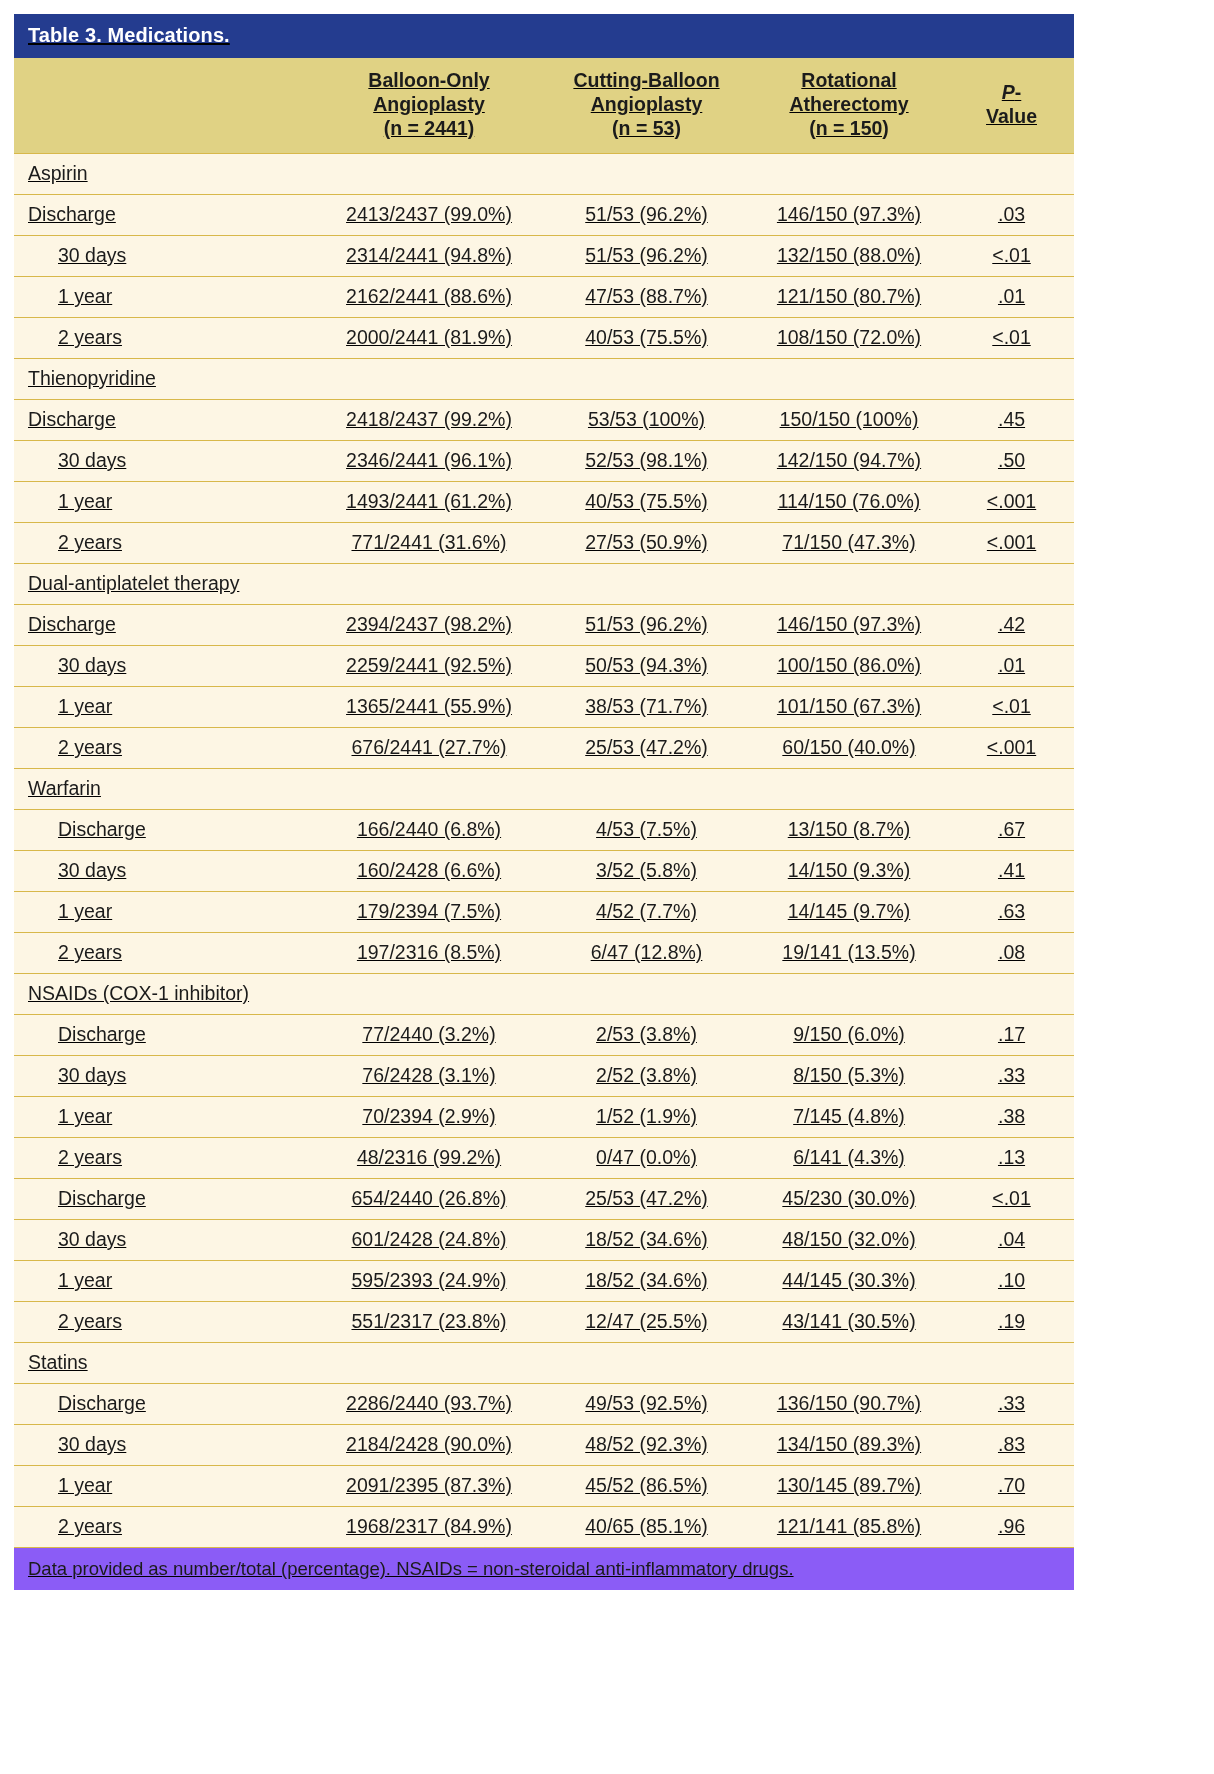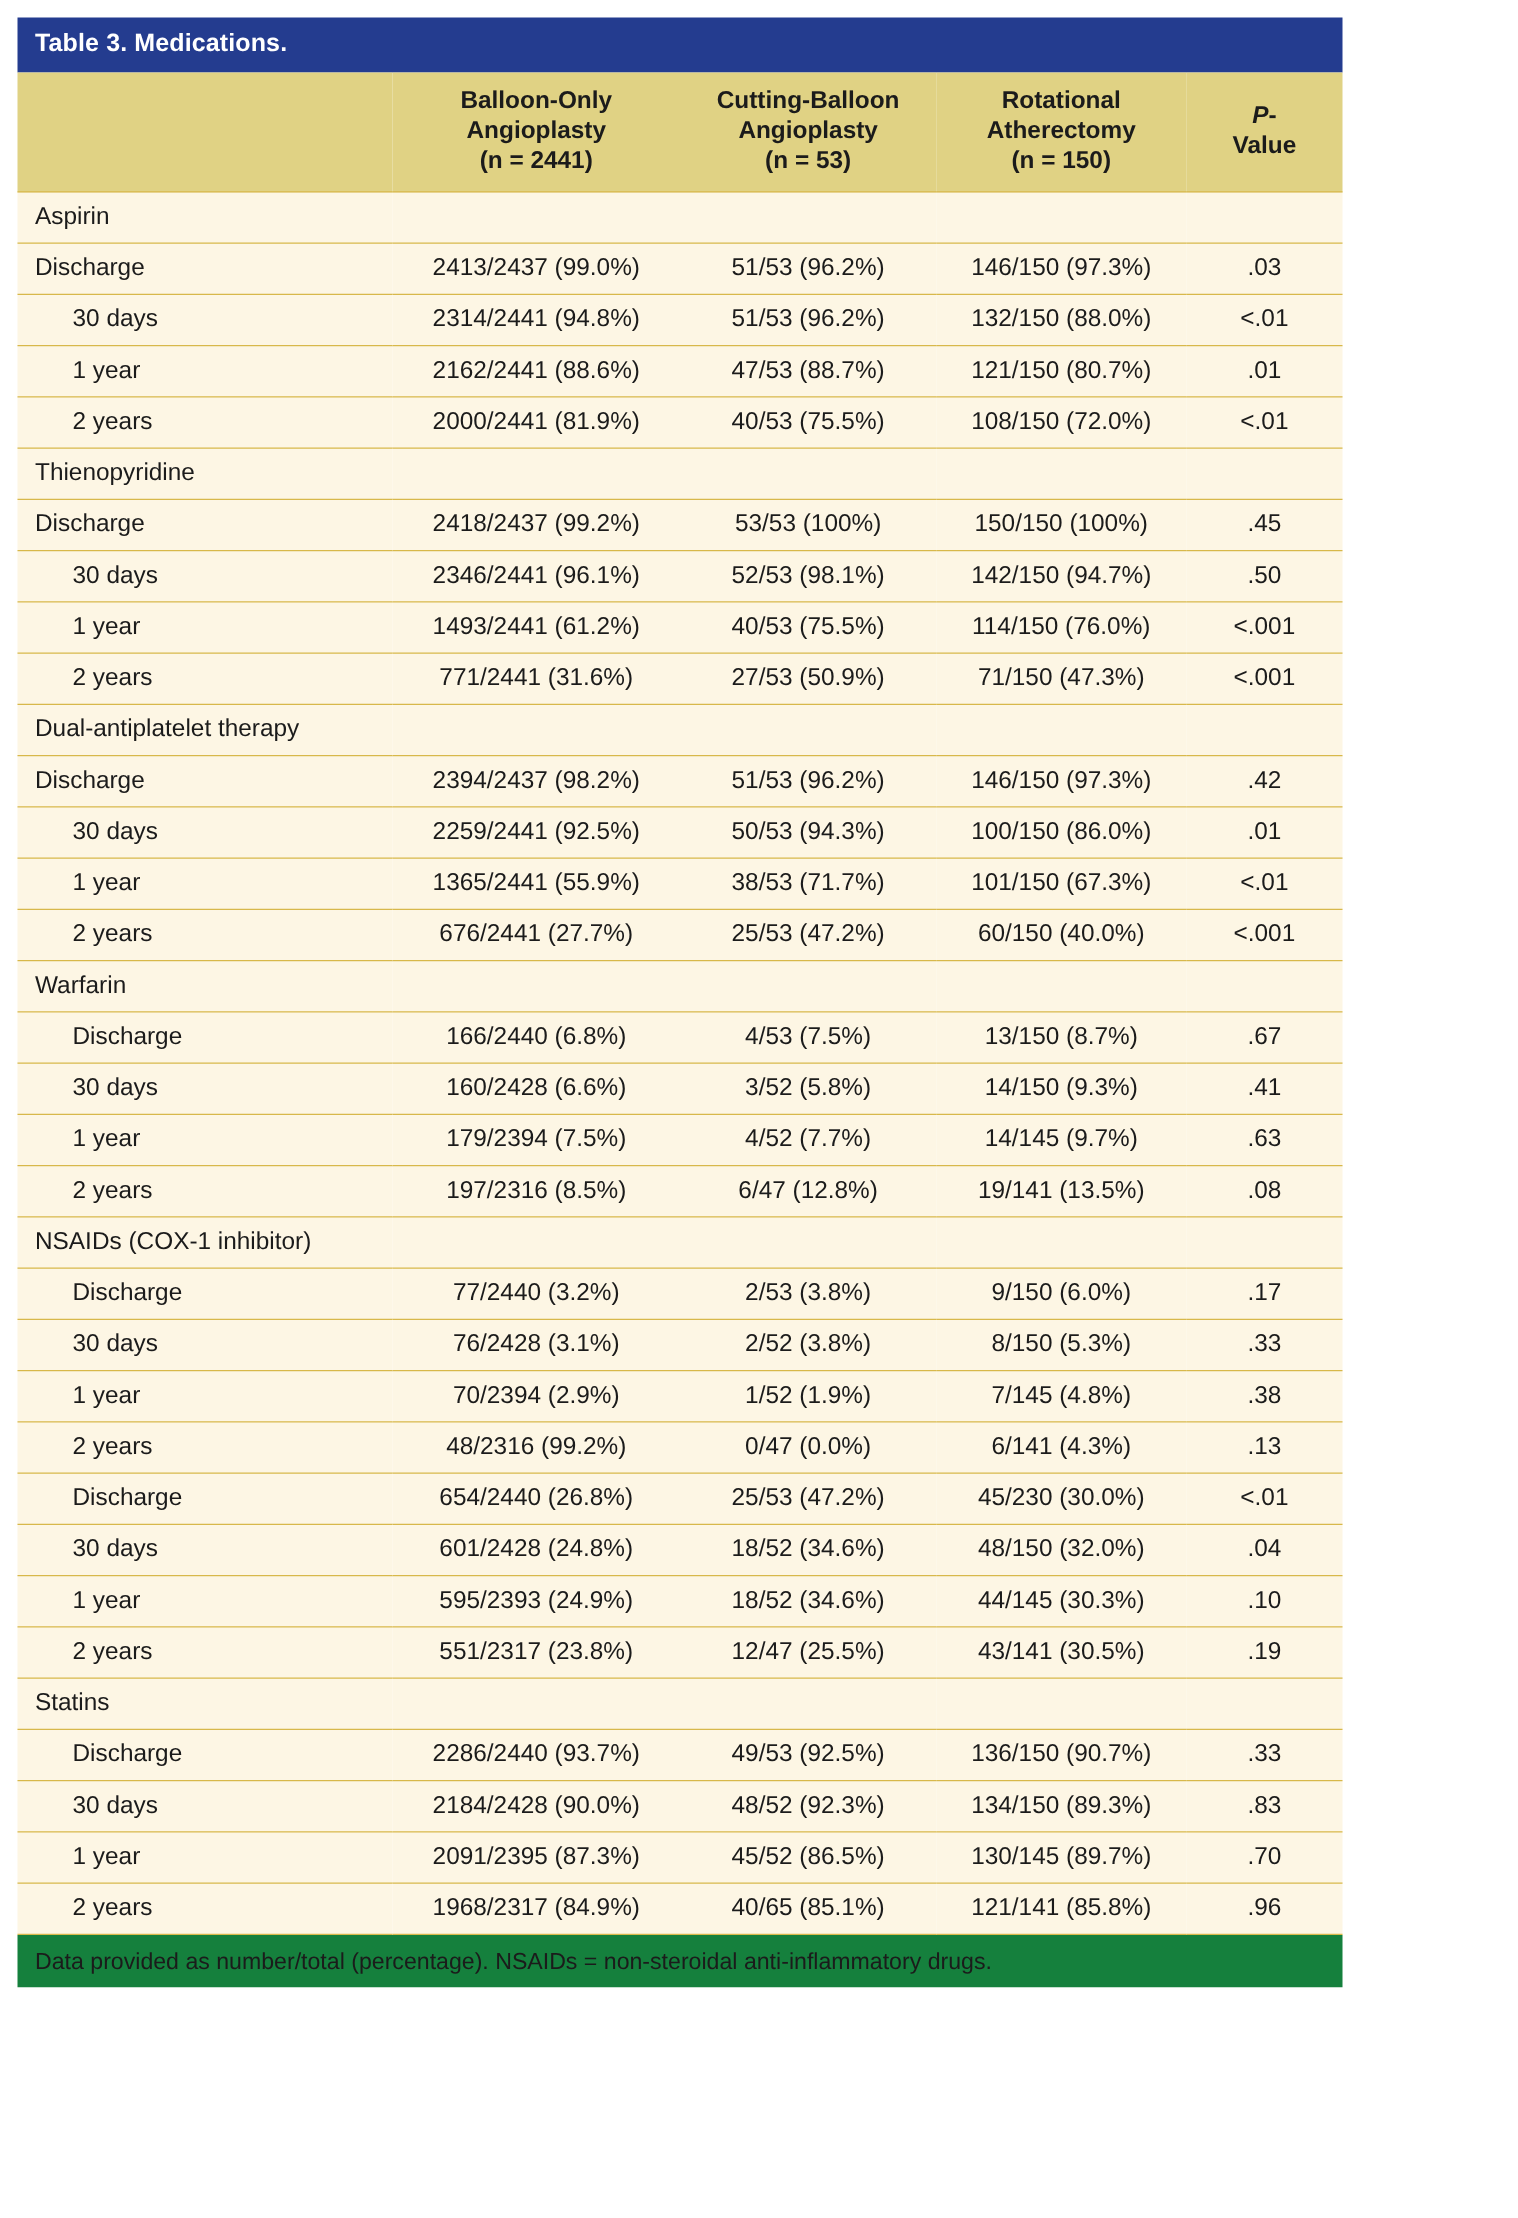--- a/index.html
+++ b/index.html
@@ -8,20 +8,21 @@
     background: #ffffff;
   }
   body {
     font-family: "Liberation Sans", sans-serif;
     width: 1214px;
   }
   .table-wrap {
     width: 880px;
     margin: 14px 0 0 14px;
     box-sizing: border-box;
+    text-decoration: underline;
   }
   table.med-table {
     border-collapse: collapse;
     width: 1060px;
     table-layout: fixed;
     font-size: 19.5px;
     color: #1b1b1b;
   }
   
   .title-bar td {
@@ -65,21 +66,21 @@
     padding-left: 44px;
   }
   tbody tr td.num {
     text-align: center;
   }
   tbody tr.group td {
     background: #fdf6e4;
   }
   
   tfoot td {
-    background: #15803d;
+    background: #8b5cf6;
     border-top: 1px solid #d8b84a;
     padding: 9px 8px 10px 14px;
     font-size: 18.5px;
     text-align: left;
     line-height: 1.25;
     margin-left: 48px;
   }
   em.pital {
     font-style: italic;
   }

